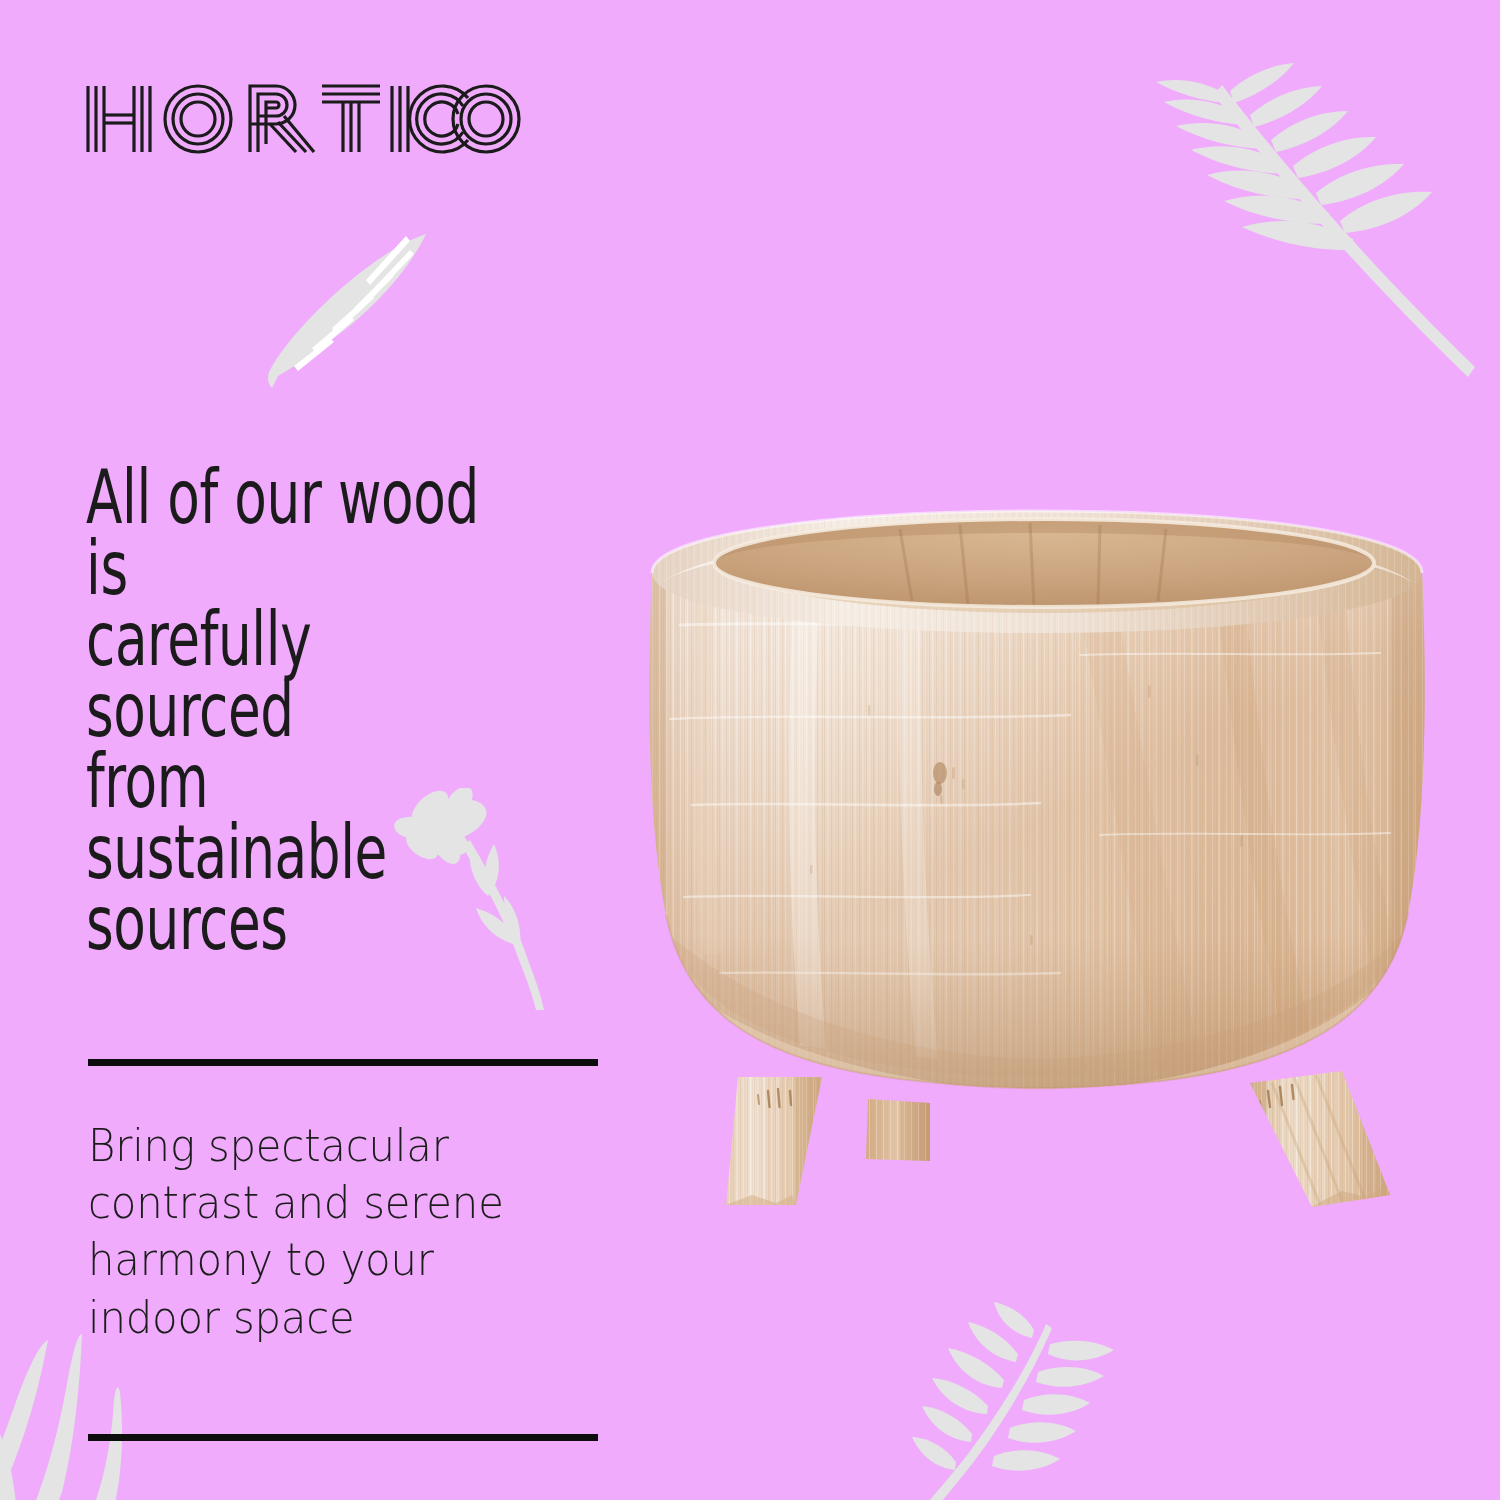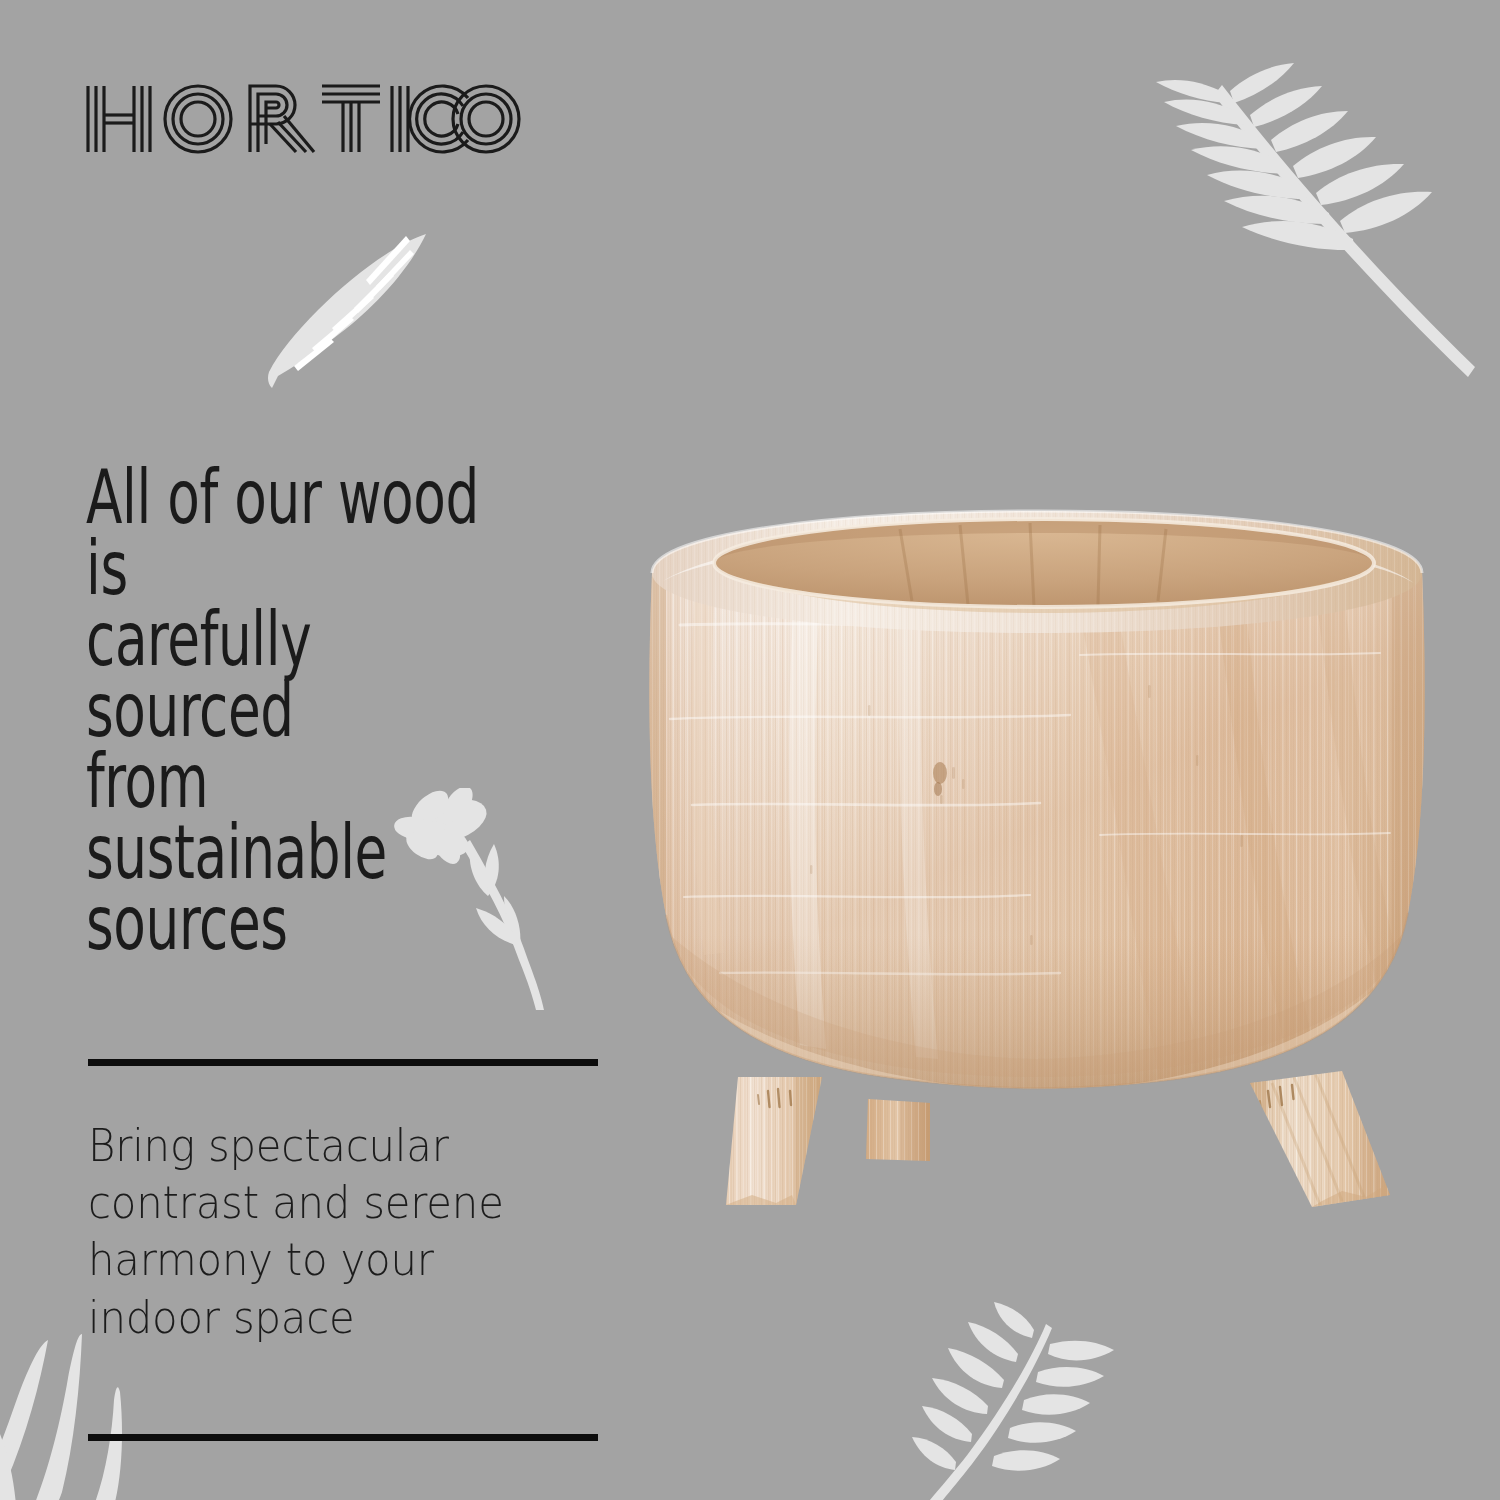--- a/index.html
+++ b/index.html
@@ -3,21 +3,21 @@
 <meta charset="utf-8">
 <title>Hortico Planter Product Card</title>
 <style>
   html,body{margin:0;padding:0;}
   body{
     width:1500px;height:1500px;
     background:#ffffff;
     font-family:"Liberation Sans", sans-serif;
     overflow:hidden;
   }
-  #page{position:relative;width:1500px;height:1500px;background:#a3a3a3;overflow:hidden;}
+  #page{position:relative;width:1500px;height:1500px;background:#f0abfc;overflow:hidden;}
 
   
   .wm{position:absolute;pointer-events:none;}
   .wm svg{display:block;}
 
   
   #logo{
     position:absolute;left:82px;top:78px;width:440px;height:82px;
   }
   #logo svg{display:block;width:440px;height:82px;}

